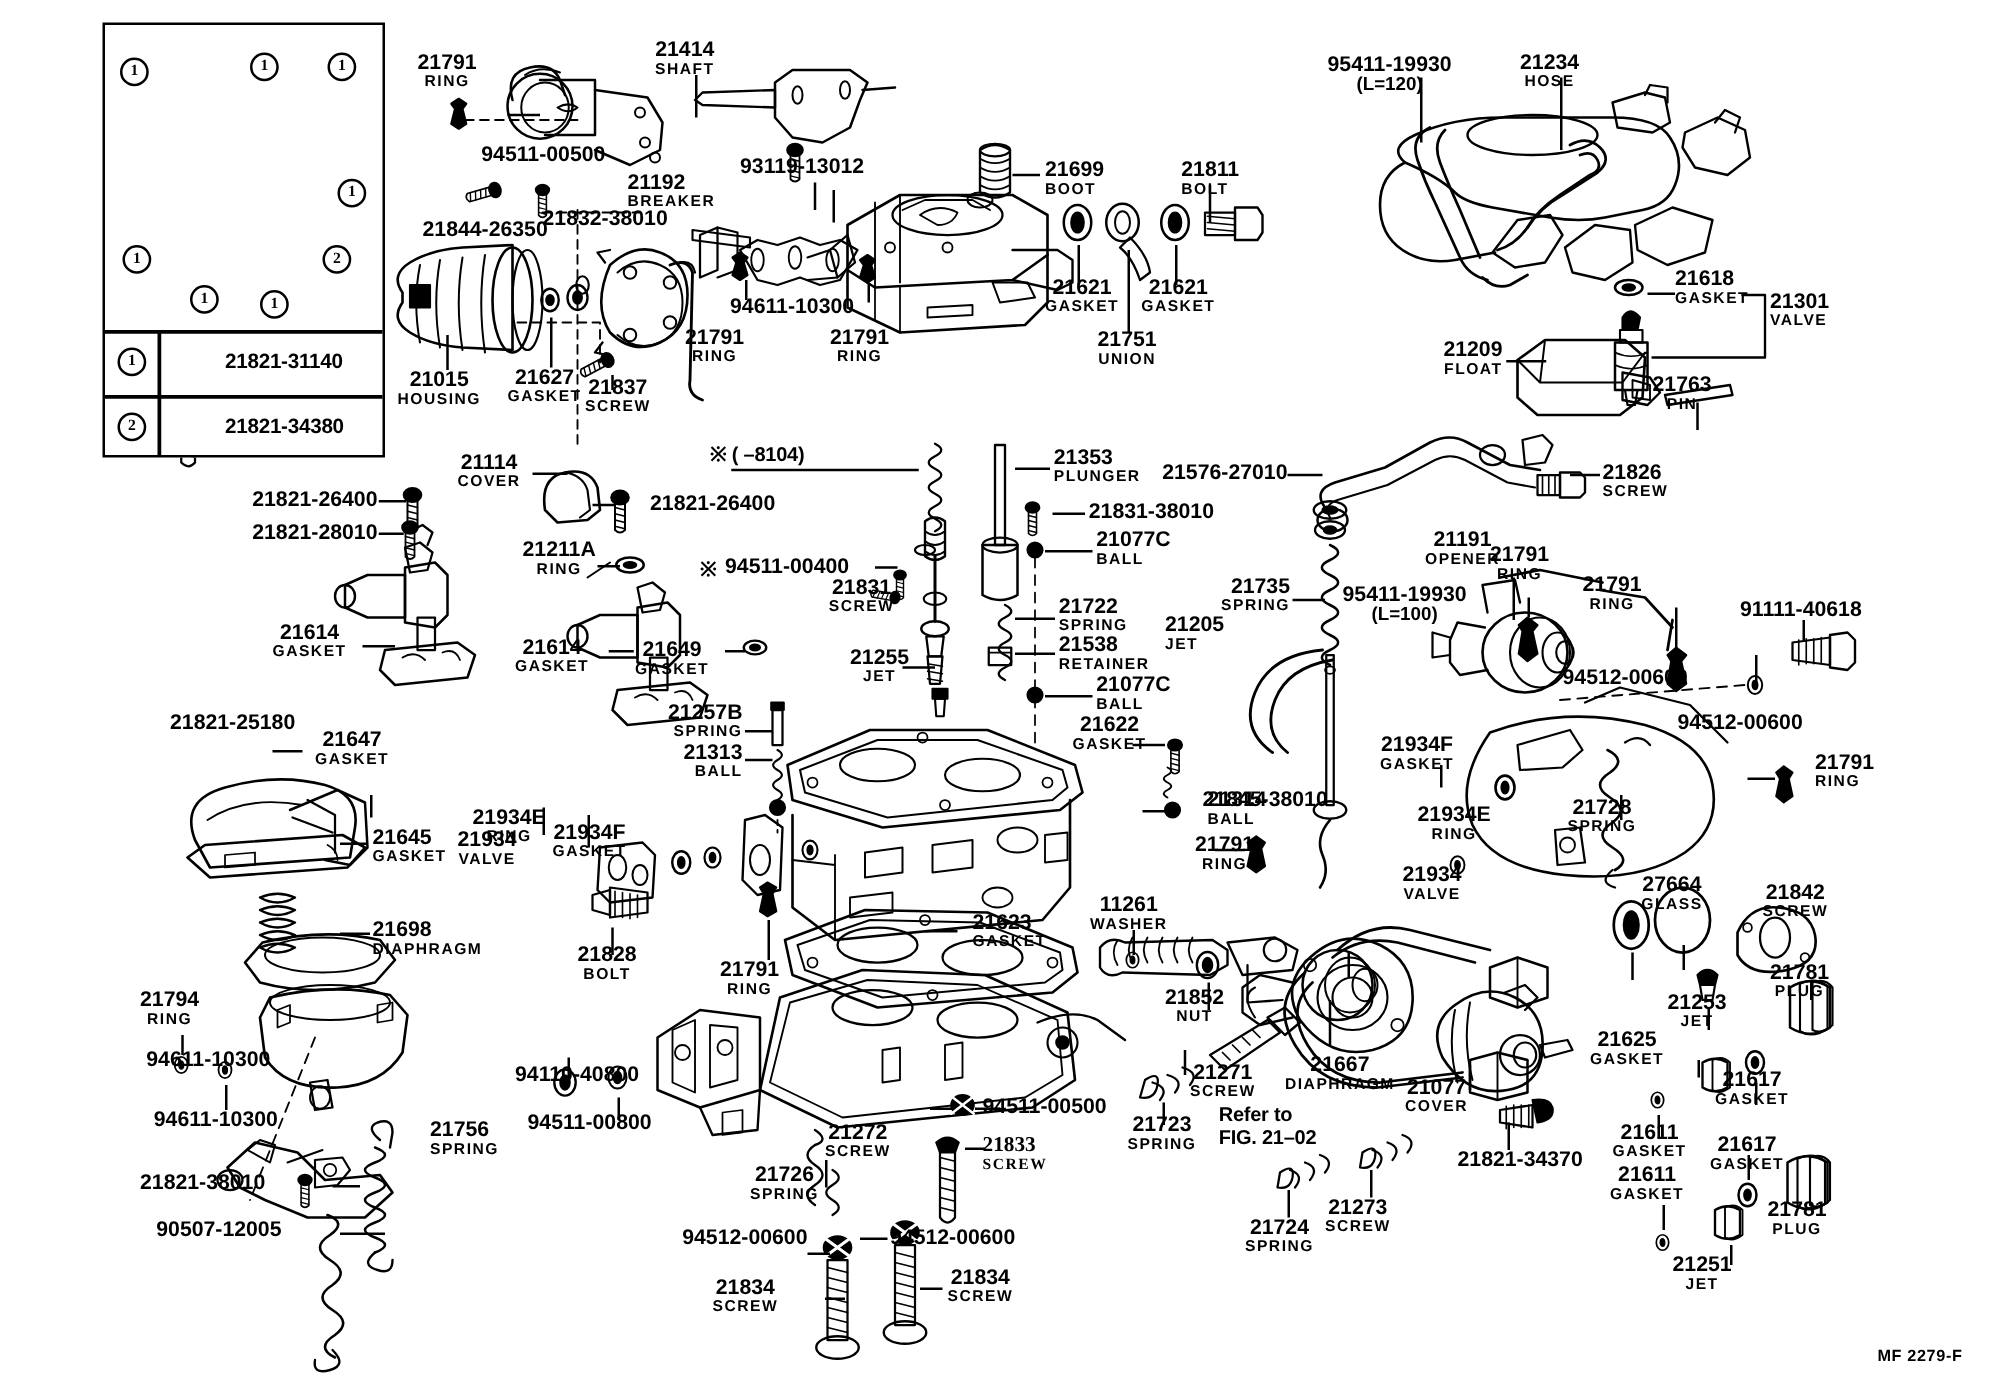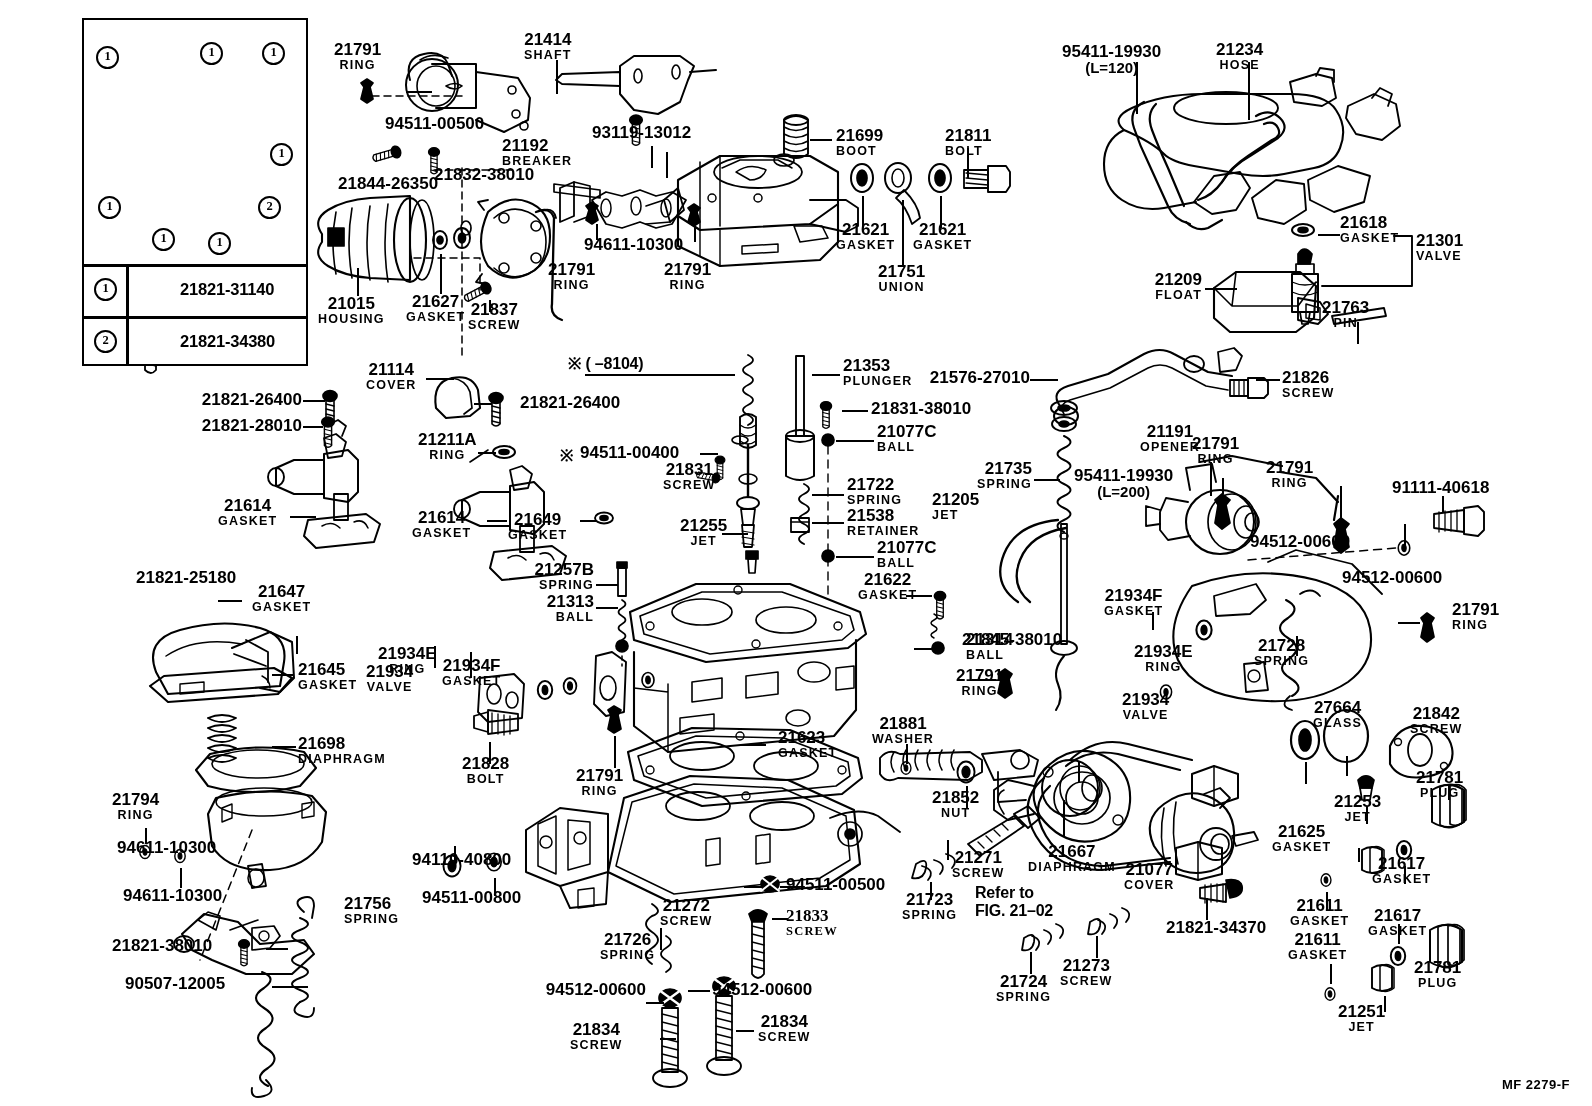--- a/index.html
+++ b/index.html
@@ -1159,21 +1159,21 @@
   <div class="lbl r" style="left:952px;top:461px;width:80px;">
     <span class="num">21735</span>
     <span class="nm">SPRING</span>
   </div>
   <div class="lbl l" style="left:932px;top:492px;">
     <span class="num">21205</span>
     <span class="nm">JET</span>
   </div>
   <div class="lbl c" style="left:1074px;top:468px;">
     <span class="num">95411-19930</span>
-    <span class="nm" style="font-size:15px;letter-spacing:0">(L=200)</span>
+    <span class="nm" style="font-size:15px;letter-spacing:0">(L=100)</span>
   </div>
   <div class="lbl l" style="left:1392px;top:480px;">
     <span class="num">91111-40618</span>
   </div>
   <div class="lbl l" style="left:1342px;top:570px;">
     <span class="num">94512-00600</span>
   </div>
   <div class="lbl l" style="left:1452px;top:602px;">
     <span class="num">21791</span>
     <span class="nm">RING</span>
@@ -1219,21 +1219,21 @@
   </div>
   <div class="lbl c" style="left:576px;top:768px;">
     <span class="num">21791</span>
     <span class="nm">RING</span>
   </div>
   <div class="lbl l" style="left:778px;top:730px;">
     <span class="num">21623</span>
     <span class="nm">GASKET</span>
   </div>
   <div class="lbl c" style="left:872px;top:716px;">
-    <span class="num">21881</span>
+    <span class="num">11261</span>
     <span class="nm">WASHER</span>
   </div>
   <div class="lbl c" style="left:932px;top:790px;">
     <span class="num">21852</span>
     <span class="nm">NUT</span>
   </div>
   <div class="lbl c" style="left:1134px;top:644px;">
     <span class="num">21934E</span>
     <span class="nm">RING</span>
   </div>

